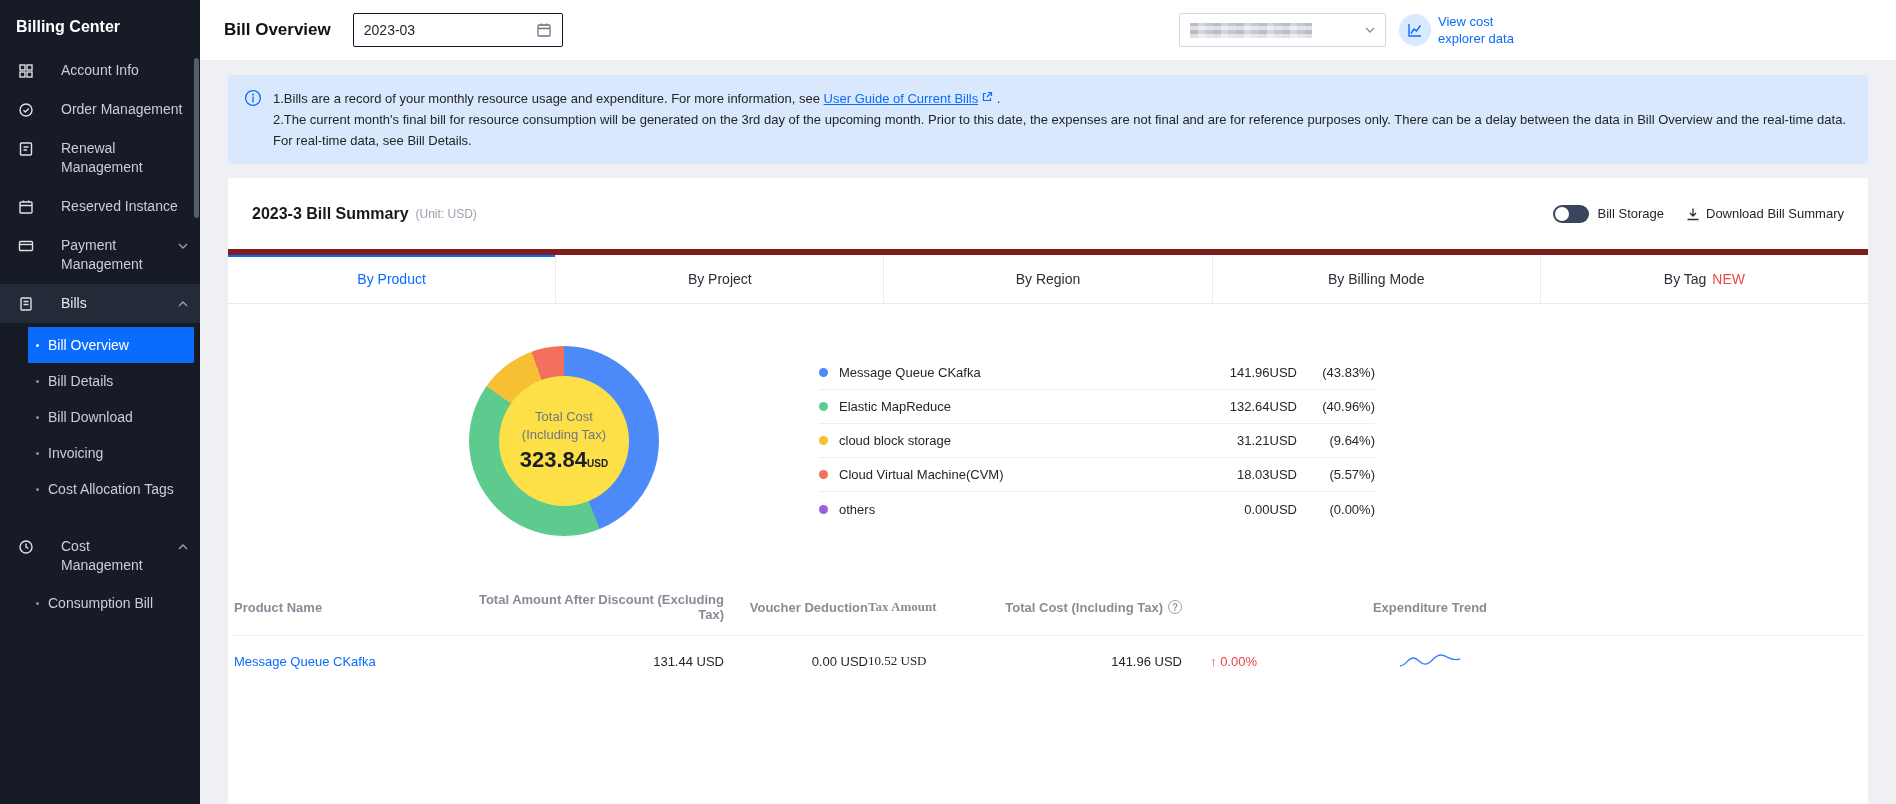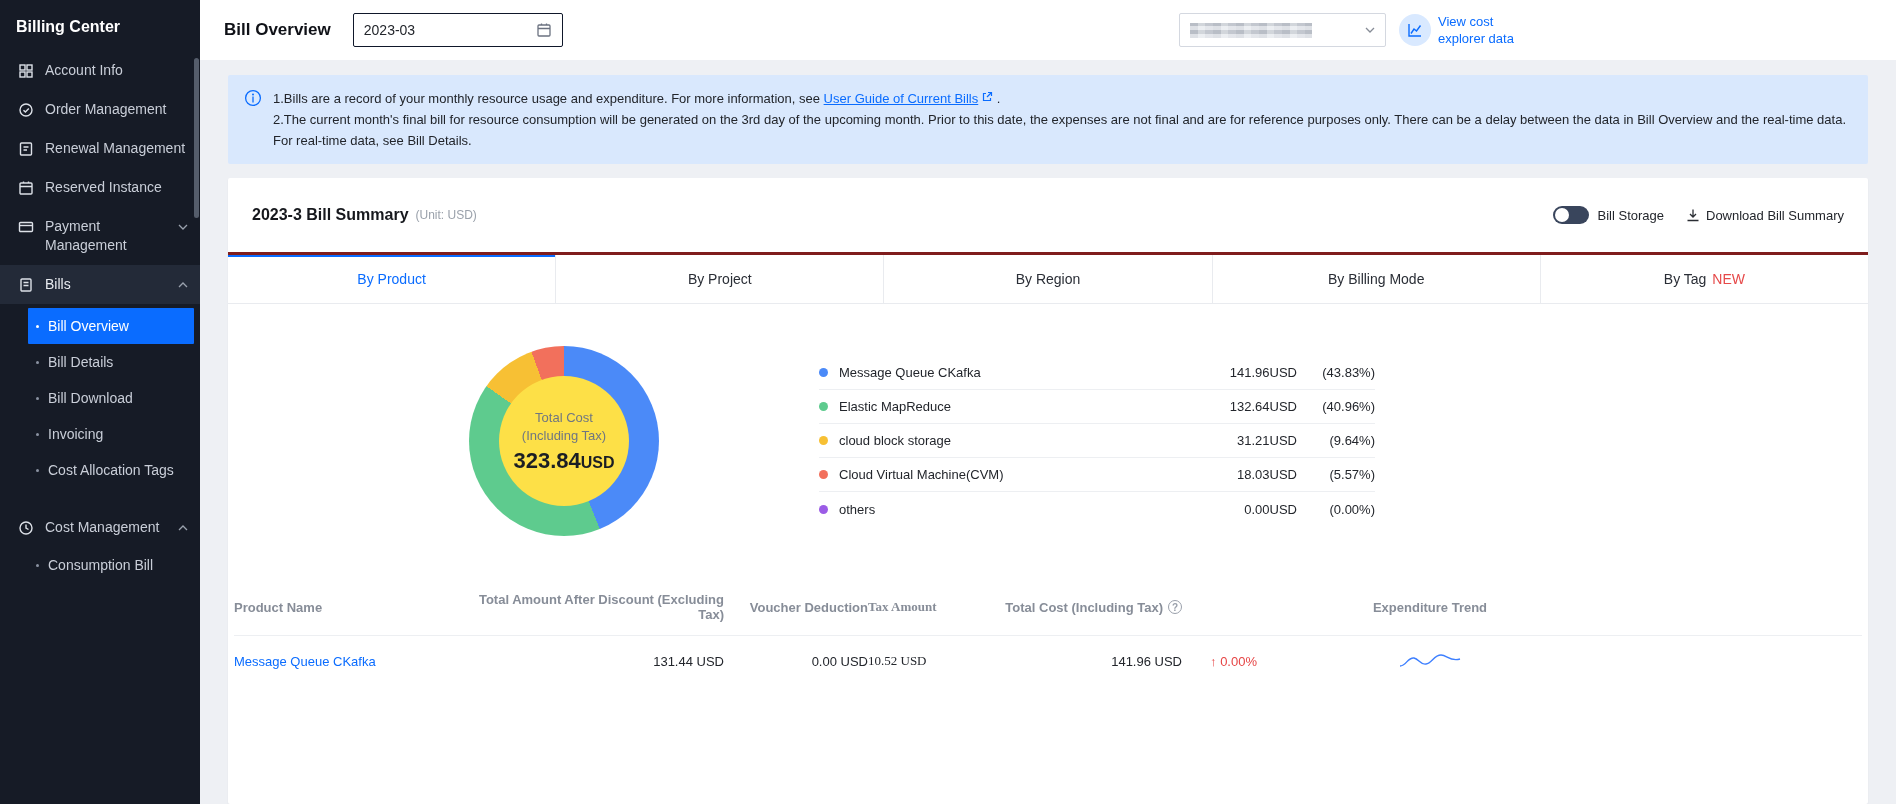--- a/index.html
+++ b/index.html
@@ -3,21 +3,21 @@
 <meta charset="utf-8">
 <style>
   * { margin:0; padding:0; box-sizing:border-box; }
   html,body { width:1896px; height:804px; overflow:hidden; }
   body { display:flex; font-family:"Liberation Sans","DejaVu Sans",sans-serif; background:#eef0f4; color:#23262c; }
   svg { display:block; }
 
   
   .sidebar { position:relative; width:200px; min-width:200px; height:100%; background:#161b26; color:#c9ced8; }
   .sb-title { padding:18px 16px 15px 16px; font-size:16px; font-weight:bold; color:#ffffff; }
-  .sb-item { display:flex; gap:11px; padding:10px 12px 10px 18px; font-size:14px; line-height:19px; align-items:flex-start; cursor:pointer; }
+  .sb-item { display:flex; gap:27px; padding:10px 12px 10px 18px; font-size:14px; line-height:19px; align-items:flex-start; cursor:pointer; }
   .sb-item .icon { flex:0 0 16px; margin-top:2px; }
   .sb-item .chev { margin-left:auto; margin-top:7px; flex:0 0 10px; }
   .sb-item.bills-parent { background:#232a38; color:#e8ebf0; }
   .sb-sub { padding:4px 0 6px 0; }
   .sb-subitem { display:flex; align-items:flex-start; gap:9px; margin:0 6px 0 28px; padding:9px 8px; font-size:14px; line-height:18px; cursor:pointer; border-radius:1px; }
   .sb-subitem .b { flex:0 0 3px; width:3px; height:3px; border-radius:50%; background:#8a92a1; margin-top:8px; }
   .sb-subitem.selected { background:#0a6cff; color:#ffffff; }
   .sb-subitem.selected .b { background:#ffffff; }
   .sb-group-cost { margin-top:14px; }
   .sb-scrollbar { position:absolute; top:58px; right:1px; width:5px; height:160px; background:#555d6b; border-radius:3px; cursor:pointer; }
@@ -40,21 +40,21 @@
   .content { flex:1; min-height:0; display:flex; flex-direction:column; padding:15px 28px 0 28px; }
 
   
   .banner { background:#d9e8fd; padding:13px 18px 13px 16px; display:flex; gap:11px; font-size:13px; line-height:21px; color:#22252b; border-radius:2px; flex:0 0 auto; }
   .banner .info-ic { flex:0 0 18px; margin-top:1px; }
   .banner a { color:#0a6cff; text-decoration:underline; cursor:pointer; display:inline-flex; align-items:center; gap:3px; }
   .banner a svg { display:inline-block; }
 
   
   .card { margin-top:14px; background:#ffffff; flex:1; min-height:0; border-radius:2px; box-shadow:0 1px 2px rgba(31,41,55,.06); overflow:hidden; }
-  .card-head { height:77px; display:flex; align-items:center; padding:0 24px; border-bottom:3px solid #7f1d1d; }
+  .card-head { height:77px; display:flex; align-items:center; padding:0 24px; border-bottom:6px solid #7f1d1d; }
   .card-title { font-size:16px; font-weight:bold; color:#16181d; }
   .card-unit { font-size:12px; color:#9aa1ab; margin-left:7px; }
   .card-head-right { margin-left:auto; display:flex; align-items:center; }
   .toggle { width:36px; height:18px; border-radius:10px; background:#39455c; position:relative; cursor:pointer; margin-right:9px; }
   .toggle .knob { position:absolute; left:2px; top:2px; width:14px; height:14px; border-radius:50%; background:#ffffff; }
   .storage-label { font-size:13px; color:#23262c; margin-right:22px; }
   .download { display:flex; align-items:center; gap:6px; font-size:13px; color:#23262c; cursor:pointer; }
 
   
   .tabs { display:flex; border-bottom:1px solid #e9ebef; height:49px; flex:0 0 auto; }
@@ -64,21 +64,21 @@
   .tab.active::before { content:""; position:absolute; top:0; left:0; right:0; height:2px; background:#0a6cff; }
   .tab .new { color:#e64949;text-align:center; }
 
   
   .chart-sec { display:flex; align-items:center; padding:42px 0 36px 0; }
   .donut-wrap { position:relative; width:190px; height:190px; margin-left:241px; flex:0 0 190px; }
   .donut { width:100%; height:100%; border-radius:50%; background:#e5e7eb; }
   .donut-hole { position:absolute; left:30px; top:30px; width:130px; height:130px; background:#fde047; border-radius:50%; display:flex; flex-direction:column; align-items:center; justify-content:center; }
   .hole-line { font-size:13px; color:#6f7681; line-height:18px; }
   .hole-val { margin-top:5px; font-size:22px; font-weight:bold; color:#1b1e24; line-height:22px; }
-  .hole-val .unit { font-size:16px; }
+  .hole-val .unit { font-size:10px; }
   .legend { width:556px; margin-left:160px; }
   .lrow { display:flex; align-items:center; height:34px; font-size:13px; color:#23262c; border-bottom:1px solid #edeff2; }
   .lrow:last-child { border-bottom:none; }
   .ldot { width:9px; height:9px; border-radius:50%; margin-right:11px; flex:0 0 9px; background:#ccc; }
   .lamt { margin-left:auto; }
   .lpct { width:78px; text-align:right; }
 
   
   .bill-table { padding:0 6px; }
   .trow { display:flex; align-items:center; }

